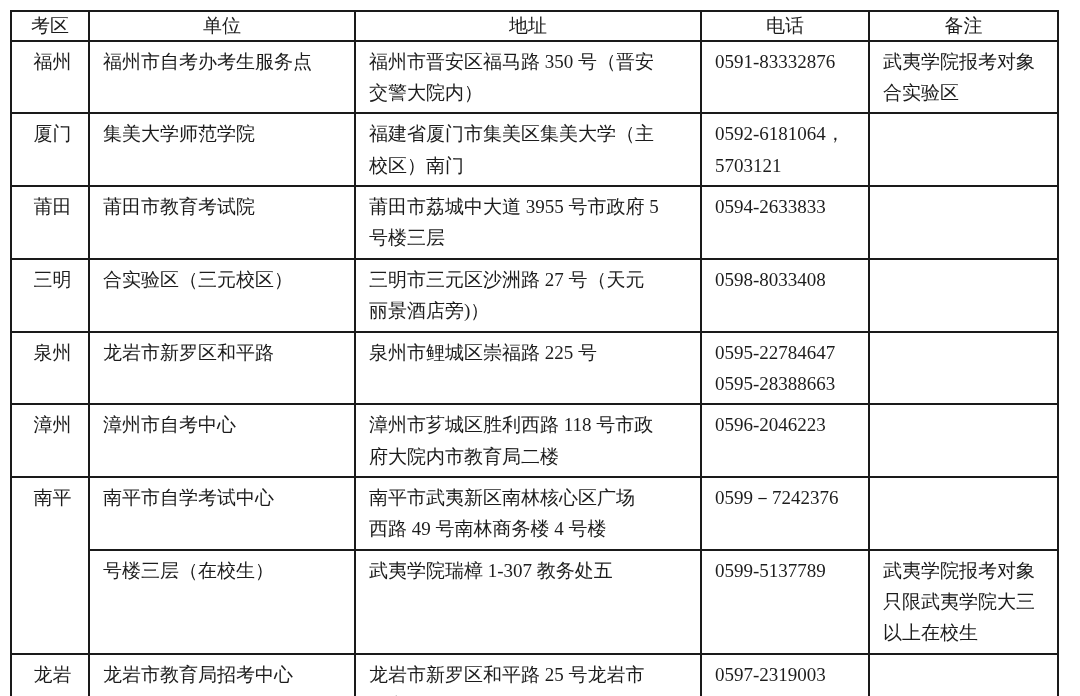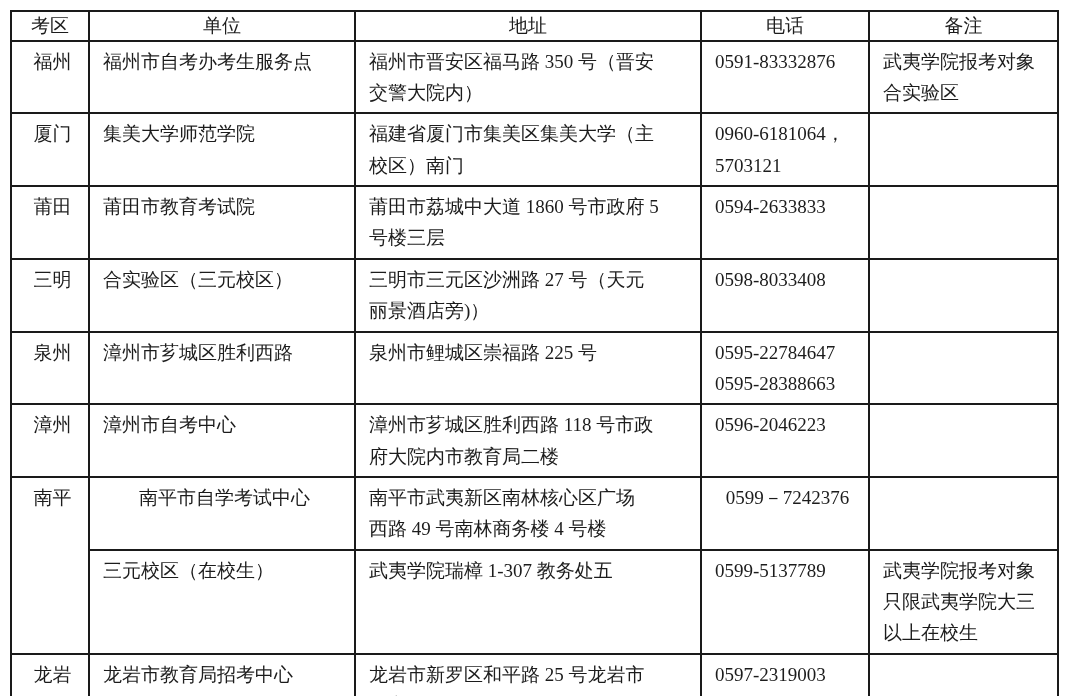--- a/index.html
+++ b/index.html
@@ -27,21 +27,21 @@
     box-sizing:border-box;
   }
   table.contact th{
     text-align:center;
     padding:2px 4px;
     line-height:1.25;
     white-space:nowrap;
   }
   .col-district{text-align:center;padding-left:4px;padding-right:4px;}
   .col-phone{padding-left:14px;}
-  .vcenter{vertical-align:middle;text-align:center;}
+  .vcenter{vertical-align:middle;}
   .phone-gap{line-height:2.15;}
   .addr-gap{line-height:2.0;}
 </style>
 </head>
 <body>
 
 <div class="page">
   <table class="contact">
     <colgroup>
       <col style="width:78px">
@@ -67,43 +67,43 @@
 交警大院内）</td>
         <td class="col-phone">0591-83332876</td>
         <td>武夷学院报考对象
 合实验区</td>
       </tr>
       <tr style="height:67px">
         <td class="col-district">厦门</td>
         <td>集美大学师范学院</td>
         <td>福建省厦门市集美区集美大学（主
 校区）南门</td>
-        <td class="col-phone">0960-6181064，
+        <td class="col-phone">0592-6181064，
 5703121</td>
         <td></td>
       </tr>
       <tr style="height:66px">
         <td class="col-district">莆田</td>
         <td>莆田市教育考试院</td>
-        <td>莆田市荔城中大道 1860 号市政府 5
+        <td>莆田市荔城中大道 3955 号市政府 5
 号楼三层</td>
         <td class="col-phone">0594-2633833</td>
         <td></td>
       </tr>
       <tr style="height:60px">
         <td class="col-district">三明</td>
         <td>合实验区（三元校区）</td>
         <td>三明市三元区沙洲路 27 号（天元
 丽景酒店旁)）</td>
         <td class="col-phone">0598-8033408</td>
         <td></td>
       </tr>
       <tr style="height:72px">
         <td class="col-district">泉州</td>
-        <td>漳州市芗城区胜利西路</td>
+        <td>龙岩市新罗区和平路</td>
         <td>泉州市鲤城区崇福路 225 号</td>
         <td class="col-phone phone-gap">0595-22784647
 0595-28388663</td>
         <td></td>
       </tr>
       <tr style="height:58px">
         <td class="col-district">漳州</td>
         <td>漳州市自考中心</td>
         <td>漳州市芗城区胜利西路 118 号市政
 府大院内市教育局二楼</td>
@@ -112,21 +112,21 @@
       </tr>
       <tr style="height:72px">
         <td class="col-district" rowspan="2">南平</td>
         <td class="vcenter">南平市自学考试中心</td>
         <td class="addr-gap">南平市武夷新区南林核心区广场
 西路 49 号南林商务楼 4 号楼</td>
         <td class="col-phone vcenter">0599－7242376</td>
         <td></td>
       </tr>
       <tr style="height:76px">
-        <td>三元校区（在校生）</td>
+        <td>号楼三层（在校生）</td>
         <td>武夷学院瑞樟 1-307 教务处五</td>
         <td class="col-phone">0599-5137789</td>
         <td>武夷学院报考对象
 只限武夷学院大三
 以上在校生</td>
       </tr>
       <tr style="height:60px">
         <td class="col-district">龙岩</td>
         <td>龙岩市教育局招考中心</td>
         <td>龙岩市新罗区和平路 25 号龙岩市

